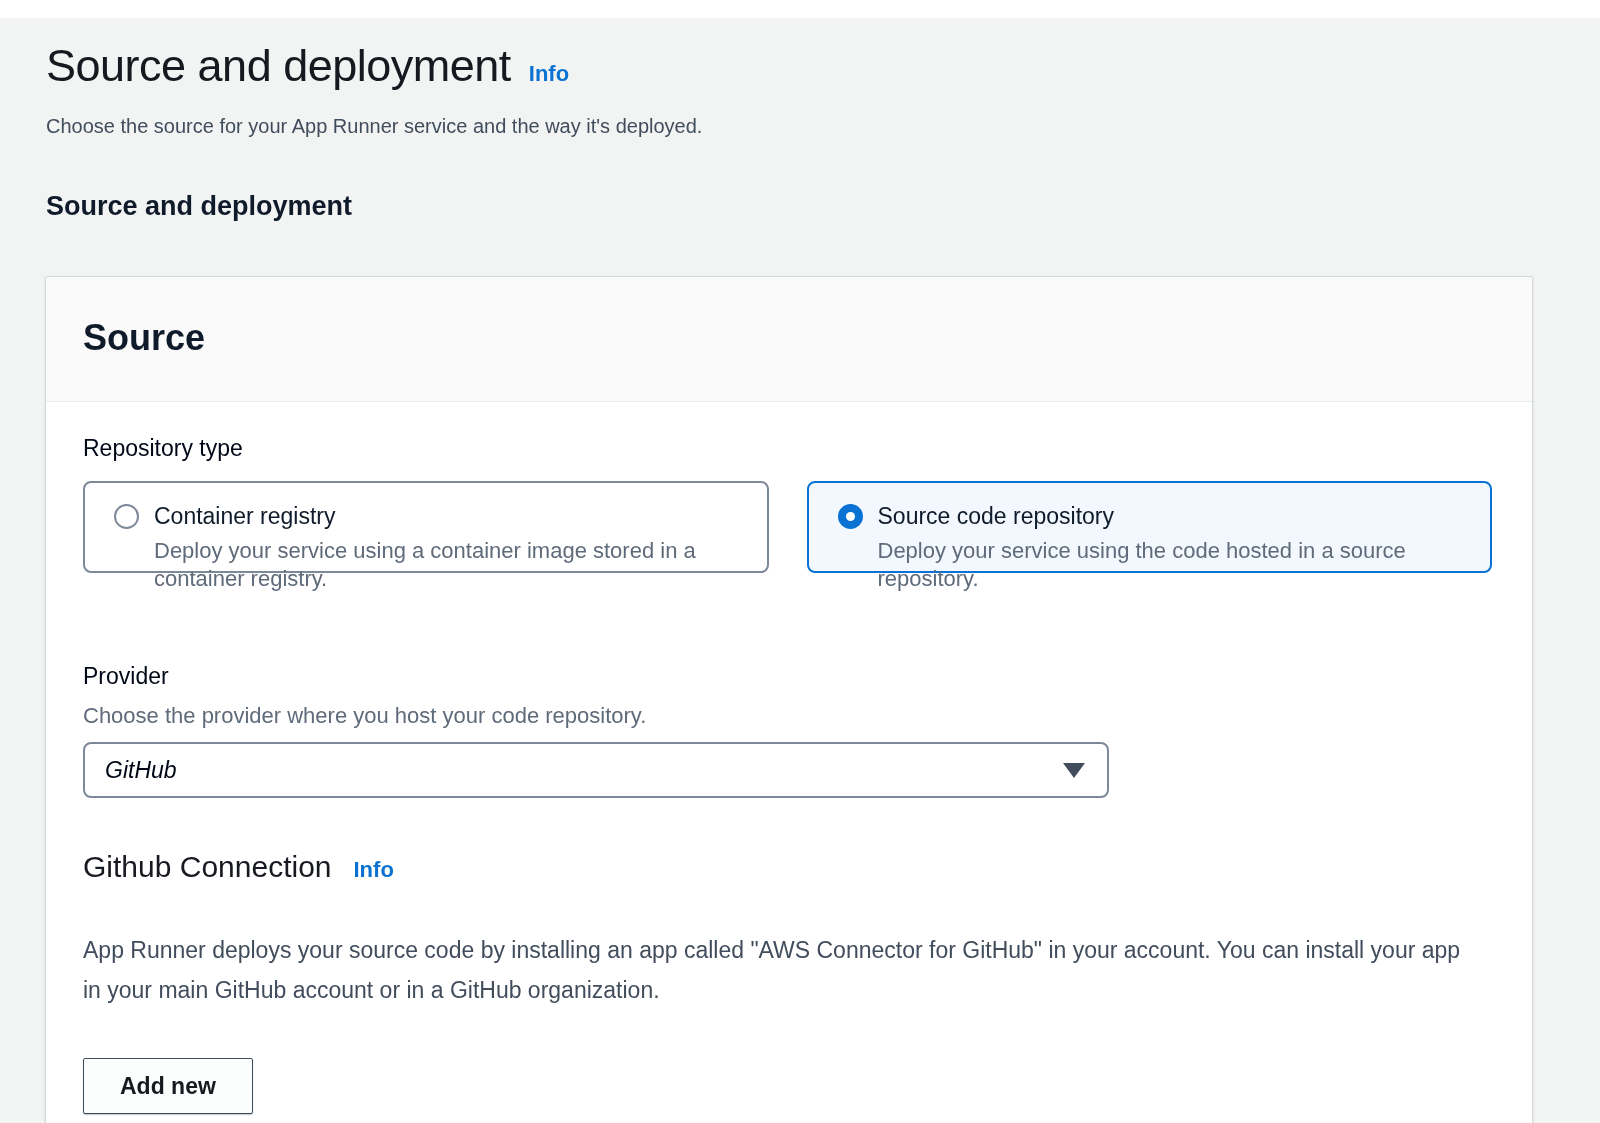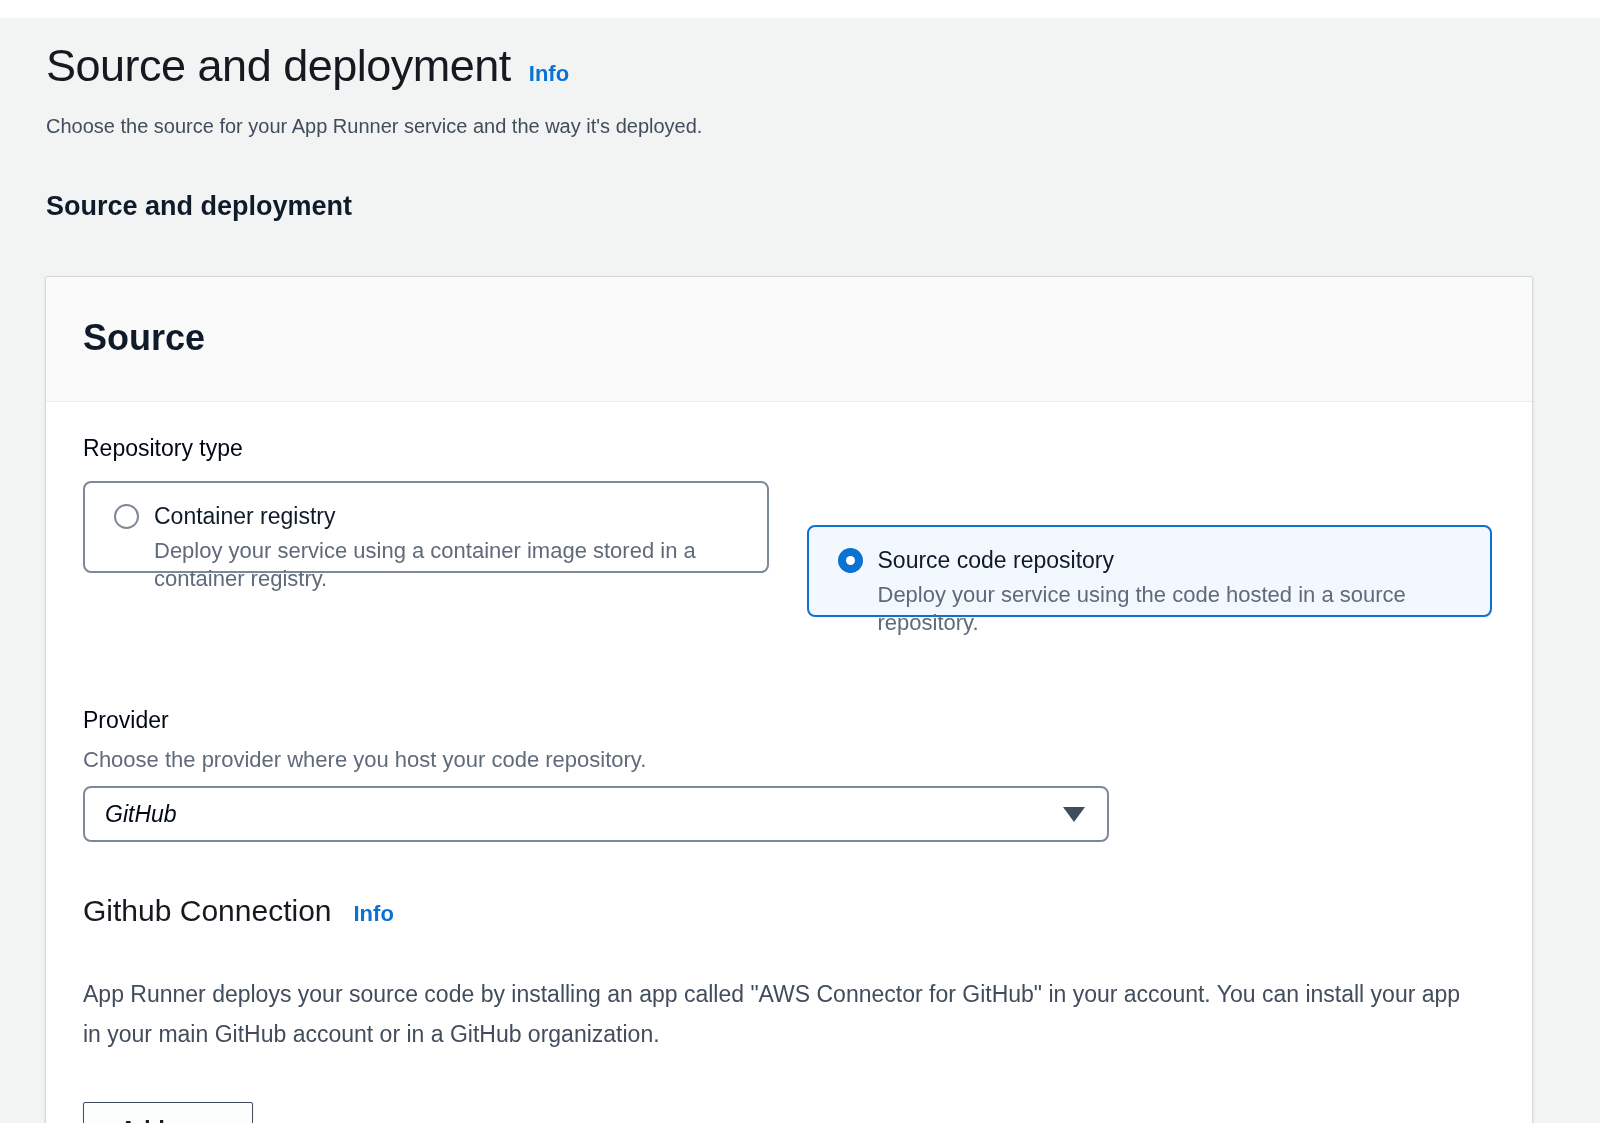--- a/index.html
+++ b/index.html
@@ -61,21 +61,21 @@
   .tiles { display: flex; gap: 38px; margin-top: 19px; }
   .tile {
     flex: 1 1 0;
     height: 92px;
     border: 2px solid #7d8998;
     border-radius: 8px;
     background: #ffffff;
     padding: 19px 24px 0 29px;
     cursor: pointer;
   }
-  .tile.selected { border-color: #0972d3; background: #f2f8fd; margin-top: 44px; }
+  .tile.selected { border-color: #0972d3; background: #f2f8fd; }
   .tile-inner { display: flex; gap: 15px; }
   .radio {
     width: 25px; height: 25px; border-radius: 50%;
     border: 2px solid #7d8998; background: #ffffff;
     flex: 0 0 auto; margin-top: 2px; position: relative;
   }
   .radio.checked { border: none; background: #0972d3; }
   .radio.checked::after {
     content: ""; position: absolute; left: 8px; top: 8px;
     width: 9px; height: 9px; border-radius: 50%; background: #ffffff;

